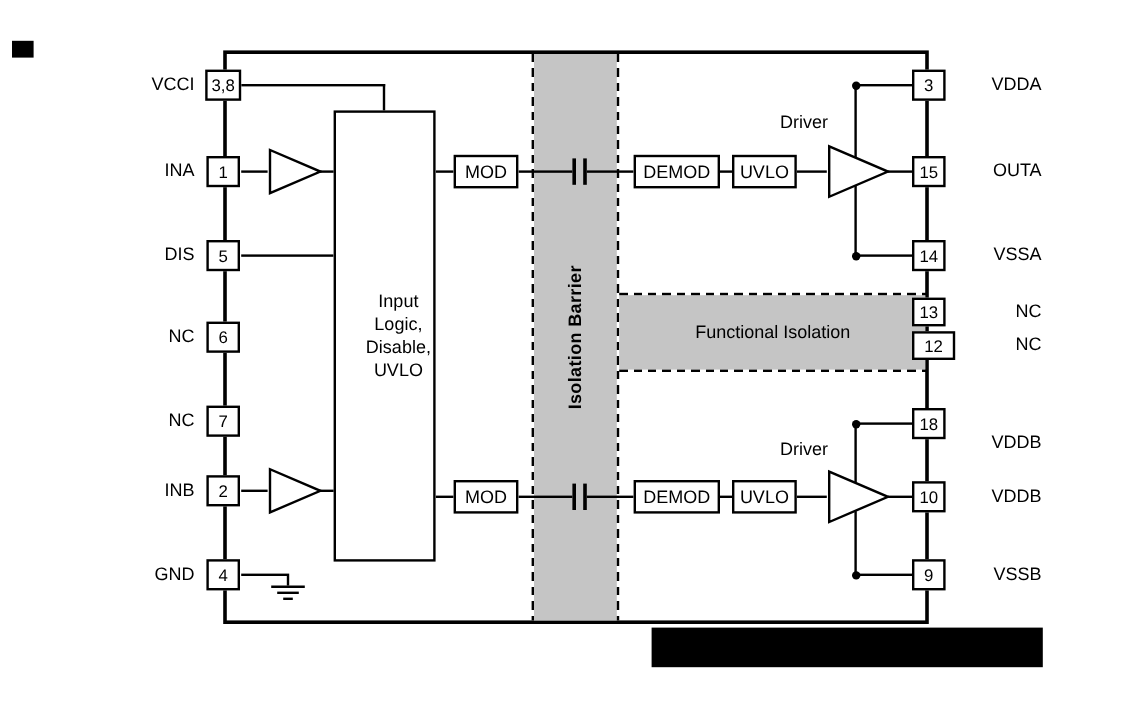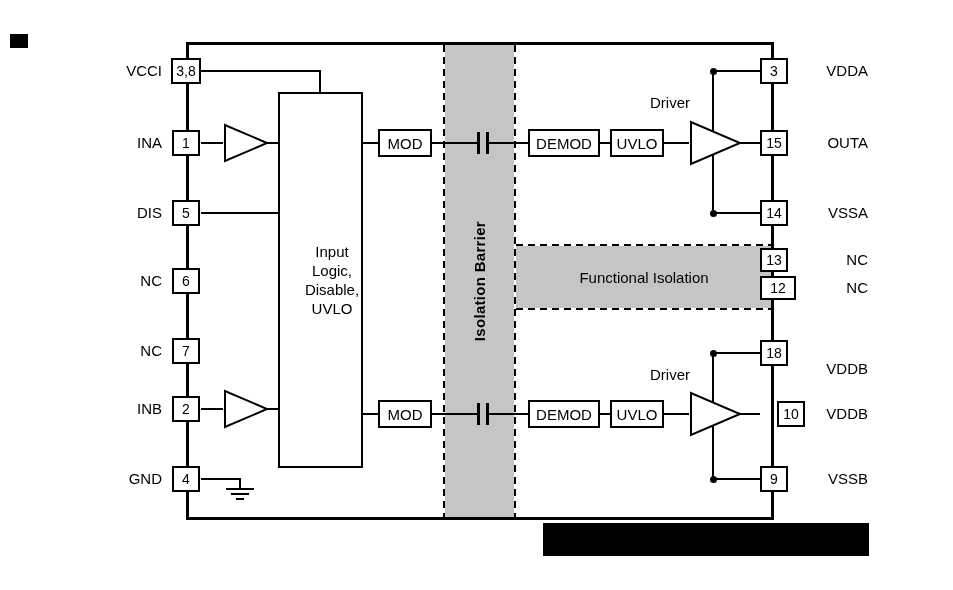--- a/index.html
+++ b/index.html
@@ -153,21 +153,21 @@
   <div class="pin-box" style="left:760px; top:130px; width:28px;">15</div>
   <div class="pin-label pl-right" style="top:130px;">OUTA</div>
   <div class="pin-box" style="left:760px; top:200px; width:28px;">14</div>
   <div class="pin-label pl-right" style="top:200px;">VSSA</div>
   <div class="pin-box small" style="left:760px; top:248px; width:28px;">13</div>
   <div class="pin-label pl-right" style="top:247px;">NC</div>
   <div class="pin-box small" style="left:760px; top:276px; width:36px;">12</div>
   <div class="pin-label pl-right" style="top:275px;">NC</div>
   <div class="pin-box" style="left:760px; top:340px; width:28px;">18</div>
   <div class="pin-label pl-right" style="top:356px;">VDDB</div>
-  <div class="pin-box" style="left:760px; top:401px; width:28px;margin-left:17px;">10</div>
+  <div class="pin-box" style="left:760px; top:401px; width:28px;">10</div>
   <div class="pin-label pl-right" style="top:401px;">VDDB</div>
   <div class="pin-box" style="left:760px; top:466px; width:28px;">9</div>
   <div class="pin-label pl-right" style="top:466px;">VSSB</div>
 
   <div class="redact" style="left:10px; top:34px; width:18px; height:14px;"></div>
   <div class="redact" style="left:543px; top:523px; width:326px; height:33px;"></div>
 
 </div>
 
 </body></html>

